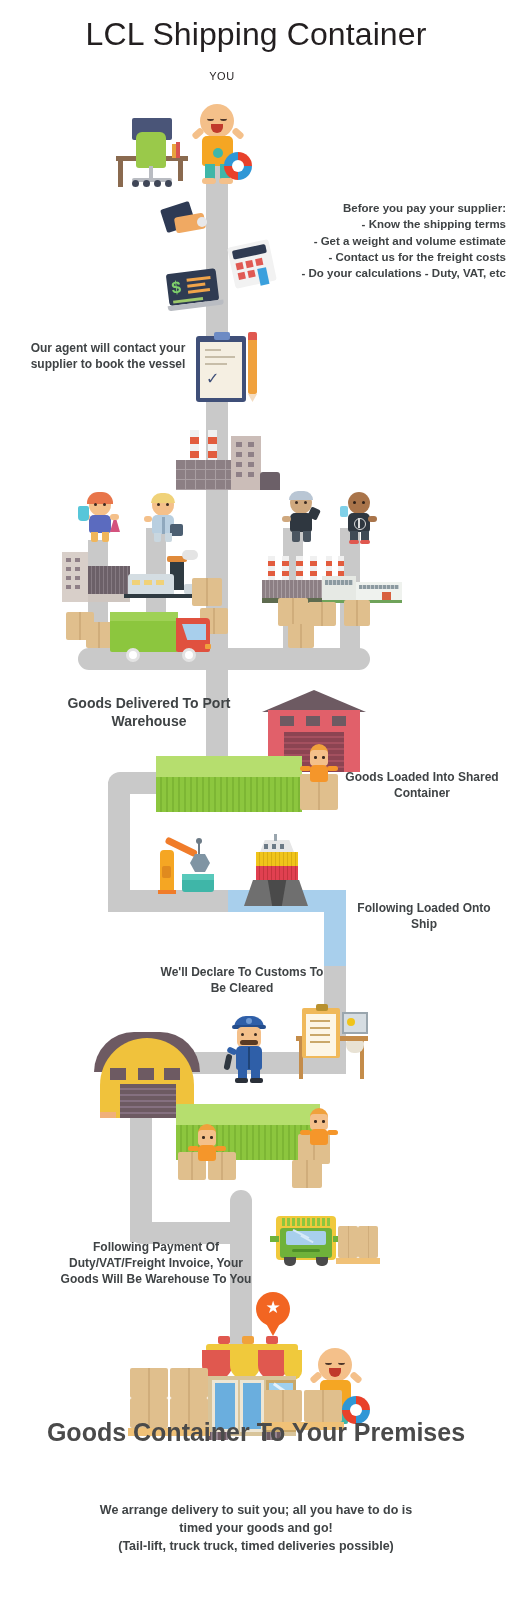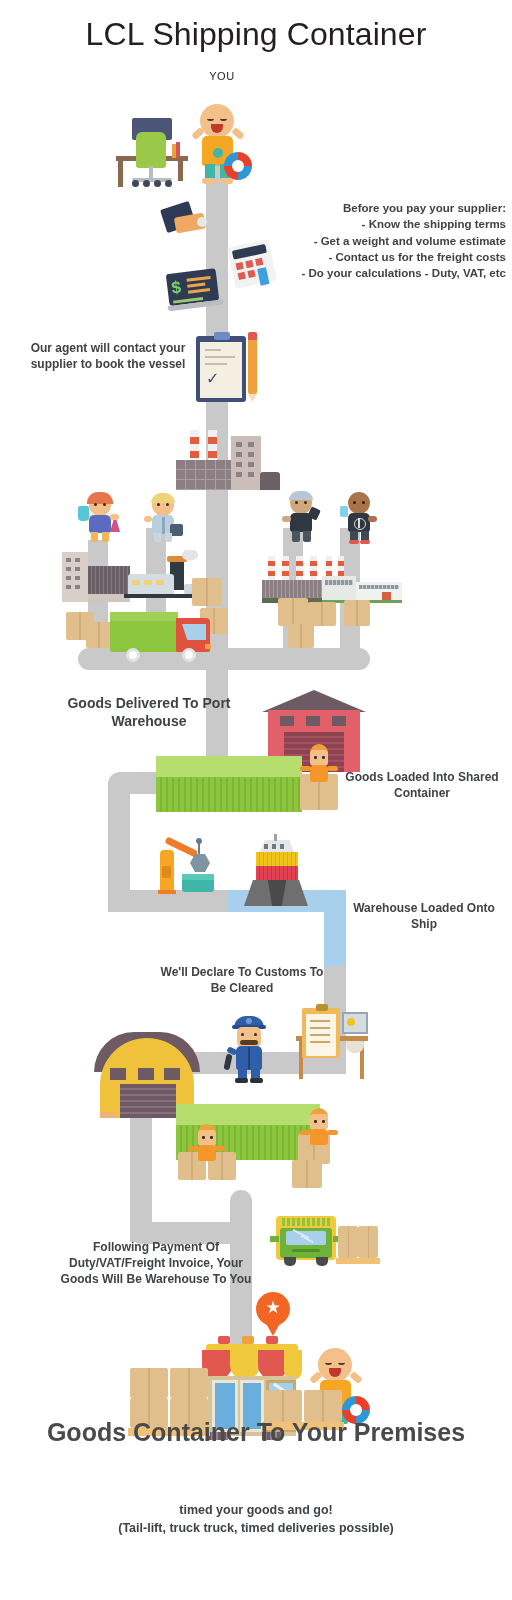--- a/index.html
+++ b/index.html
@@ -386,21 +386,21 @@
   <div class="ch" style="left:300px;top:744px;width:38px;height:40px;">
     <div class="abs" style="left:10px;top:0;width:18px;height:10px;background:#f0a13c;border-radius:9px 9px 0 0;"></div>
     <div class="head" style="left:10px;top:6px;width:18px;height:16px;background:#f4c08a;border-radius:4px;"></div>
     <div class="abs" style="left:14px;top:12px;width:2.5px;height:2.5px;background:#3b2a20;border-radius:50%;"></div>
     <div class="abs" style="left:22px;top:12px;width:2.5px;height:2.5px;background:#3b2a20;border-radius:50%;"></div>
     <div class="body" style="left:10px;top:21px;width:18px;height:17px;background:#f5962a;"></div>
     <div class="arm" style="left:0;top:22px;width:11px;height:5px;background:#f5962a;"></div>
     <div class="arm" style="left:27px;top:22px;width:11px;height:5px;background:#f5962a;"></div>
   </div>
 
-  <div id="ship-note" class="cap cap-c">Warehouse Loaded Onto Ship</div>
+  <div id="ship-note" class="cap cap-c">Following Loaded Onto Ship</div>
 
   <div class="abs" style="left:152px;top:834px;width:62px;height:58px;">
     <div class="abs" style="left:8px;top:16px;width:14px;height:42px;background:#f5a623;border-radius:4px 4px 0 0;"></div>
     <div class="abs" style="left:10px;top:32px;width:9px;height:12px;background:#e08a1e;border-radius:2px;"></div>
     <div class="abs" style="left:14px;top:2px;width:34px;height:7px;background:#f07c2a;transform:rotate(26deg);transform-origin:0 50%;border-radius:3px;"></div>
     <div class="abs" style="left:44px;top:4px;width:6px;height:6px;background:#6c7a86;border-radius:50%;"></div>
     <div class="abs" style="left:46px;top:8px;width:2px;height:14px;background:#6c7a86;"></div>
     <div class="abs" style="left:38px;top:20px;width:20px;height:18px;background:#7f94a3;
       clip-path:polygon(25% 0,75% 0,100% 50%,75% 100%,25% 100%,0 50%);"></div>
     <div class="abs" style="left:30px;top:40px;width:32px;height:18px;background:#3fb6a8;border-radius:3px;"></div>
@@ -572,17 +572,18 @@
   <div class="box" style="left:130px;top:1398px;width:38px;height:30px;"></div>
   <div class="box" style="left:170px;top:1398px;width:38px;height:30px;"></div>
   <div class="pallet" style="left:128px;top:1428px;width:82px;height:8px;"></div>
 
   <div class="box" style="left:264px;top:1390px;width:38px;height:32px;"></div>
   <div class="box" style="left:304px;top:1390px;width:38px;height:32px;"></div>
   <div class="pallet" style="left:262px;top:1422px;width:82px;height:8px;"></div>
 
   <div id="final-title" class="abs">Goods Container To Your Premises</div>
   <div id="final-sub" class="abs">
+    <div>We arrange delivery to suit you; all you have to do is</div>
     <div>timed your goods and go!</div>
     <div>(Tail-lift, truck truck, timed deliveries possible)</div>
   </div>
 
 </div>
 
 </body></html>

